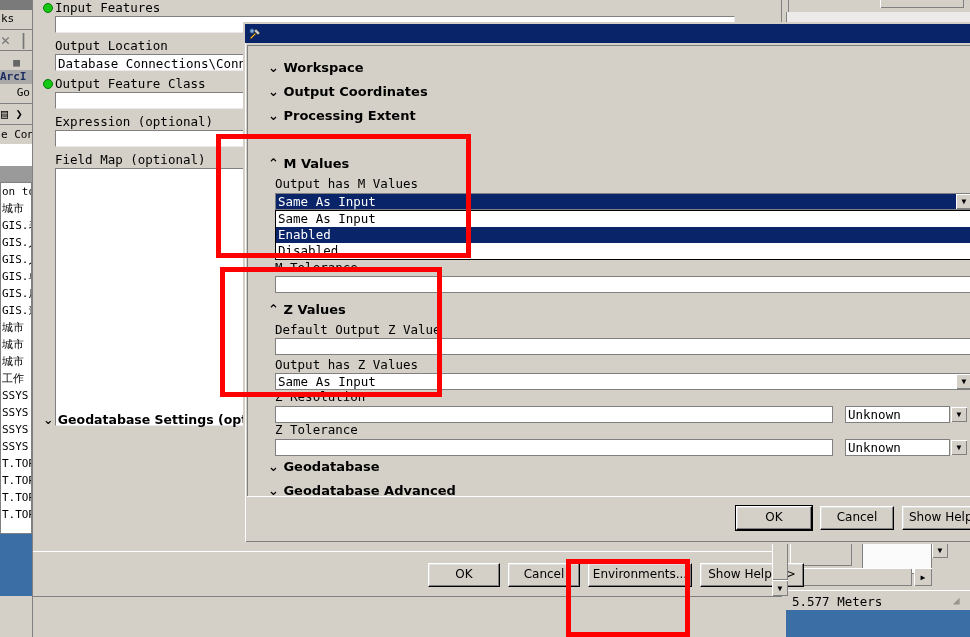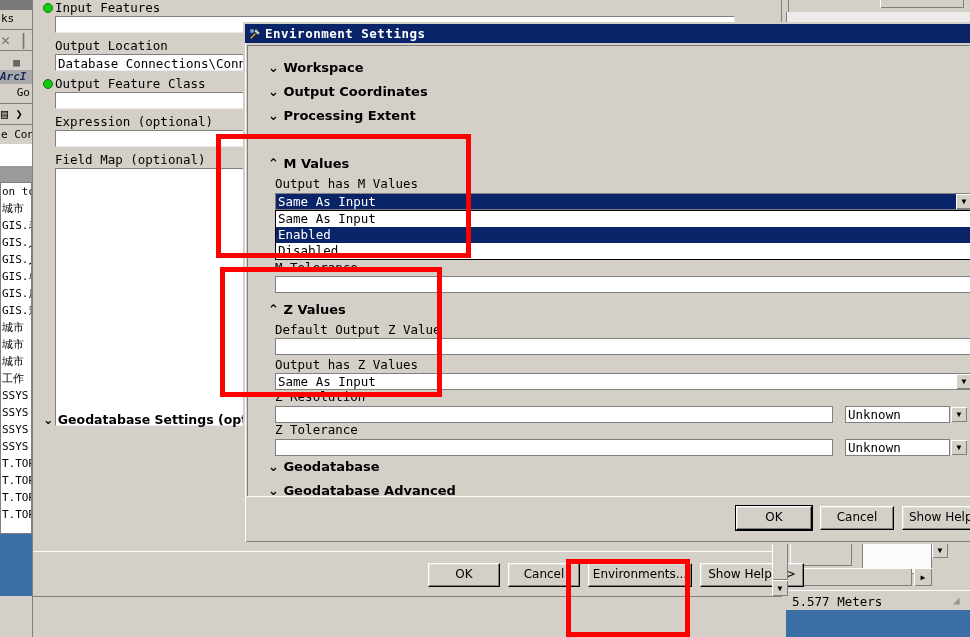--- a/index.html
+++ b/index.html
@@ -13,21 +13,21 @@
   .abs{position:absolute;}
 
   
   #app-left-strip{left:0;top:0;width:32px;height:637px;background:#d4d0c8;
      border-right:1px solid #808080;overflow:hidden;}
   .strip-row{height:18px;line-height:18px;font-size:11px;white-space:nowrap;
      overflow:hidden;padding-left:1px;color:#000;}
   .strip-sep{height:1px;background:#808080;margin:1px 0;}
   .strip-titlebar{height:10px;background:#7a7a7a;}
   .strip-arcz{height:14px;line-height:14px;background:#a9a9a9;font-weight:bold;
-     font-size:11px;color:#1b2a5e;overflow:hidden;font-style:italic;}
+     font-size:11px;color:#1b2a5e;overflow:hidden;}
   .strip-list{background:#fff;border:1px solid #808080;}
   .strip-list .strip-row{font-size:11px;height:17px;line-height:17px;}
   .strip-blue{background:#3b6ea5;height:62px;}
   .strip-grayband{background:#9a9a9a;height:16px;}
   .strip-white{background:#fff;height:22px;}
 
   
   #tool-window{left:32px;top:-8px;width:748px;height:604px;background:#d4d0c8;
      border:1px solid #808080;border-top:none;}
   #tool-body{position:absolute;left:8px;top:8px;width:714px;height:420px;}
@@ -206,21 +206,20 @@
 <div class="abs" id="env-dialog">
 
   <div id="env-title">
     <span style="display:inline-block;width:14px;height:14px;">
       <svg width="14" height="14" viewBox="0 0 14 14">
         <path d="M2 11 L7 6 L8 7 L3 12 Z" fill="#f2c14e" stroke="#5a4200" stroke-width="0.7"></path>
         <path d="M8 2 L12 6 L10 8 L6 4 Z" fill="#c8c8c8" stroke="#404040" stroke-width="0.7"></path>
         <circle cx="4" cy="4" r="2.2" fill="#7fa8d8" stroke="#204070" stroke-width="0.7"></circle>
       </svg>
     </span>
-    <span>Environment Settings</span>
   </div>
 
   <div id="env-client">
 
     <div class="abs env-sechdr" style="left:12px;top:14px;">
       <span class="chev">⌄</span>
       <span>Workspace</span>
     </div>
     <div class="abs env-sechdr" style="left:12px;top:38px;">
       <span class="chev">⌄</span>

